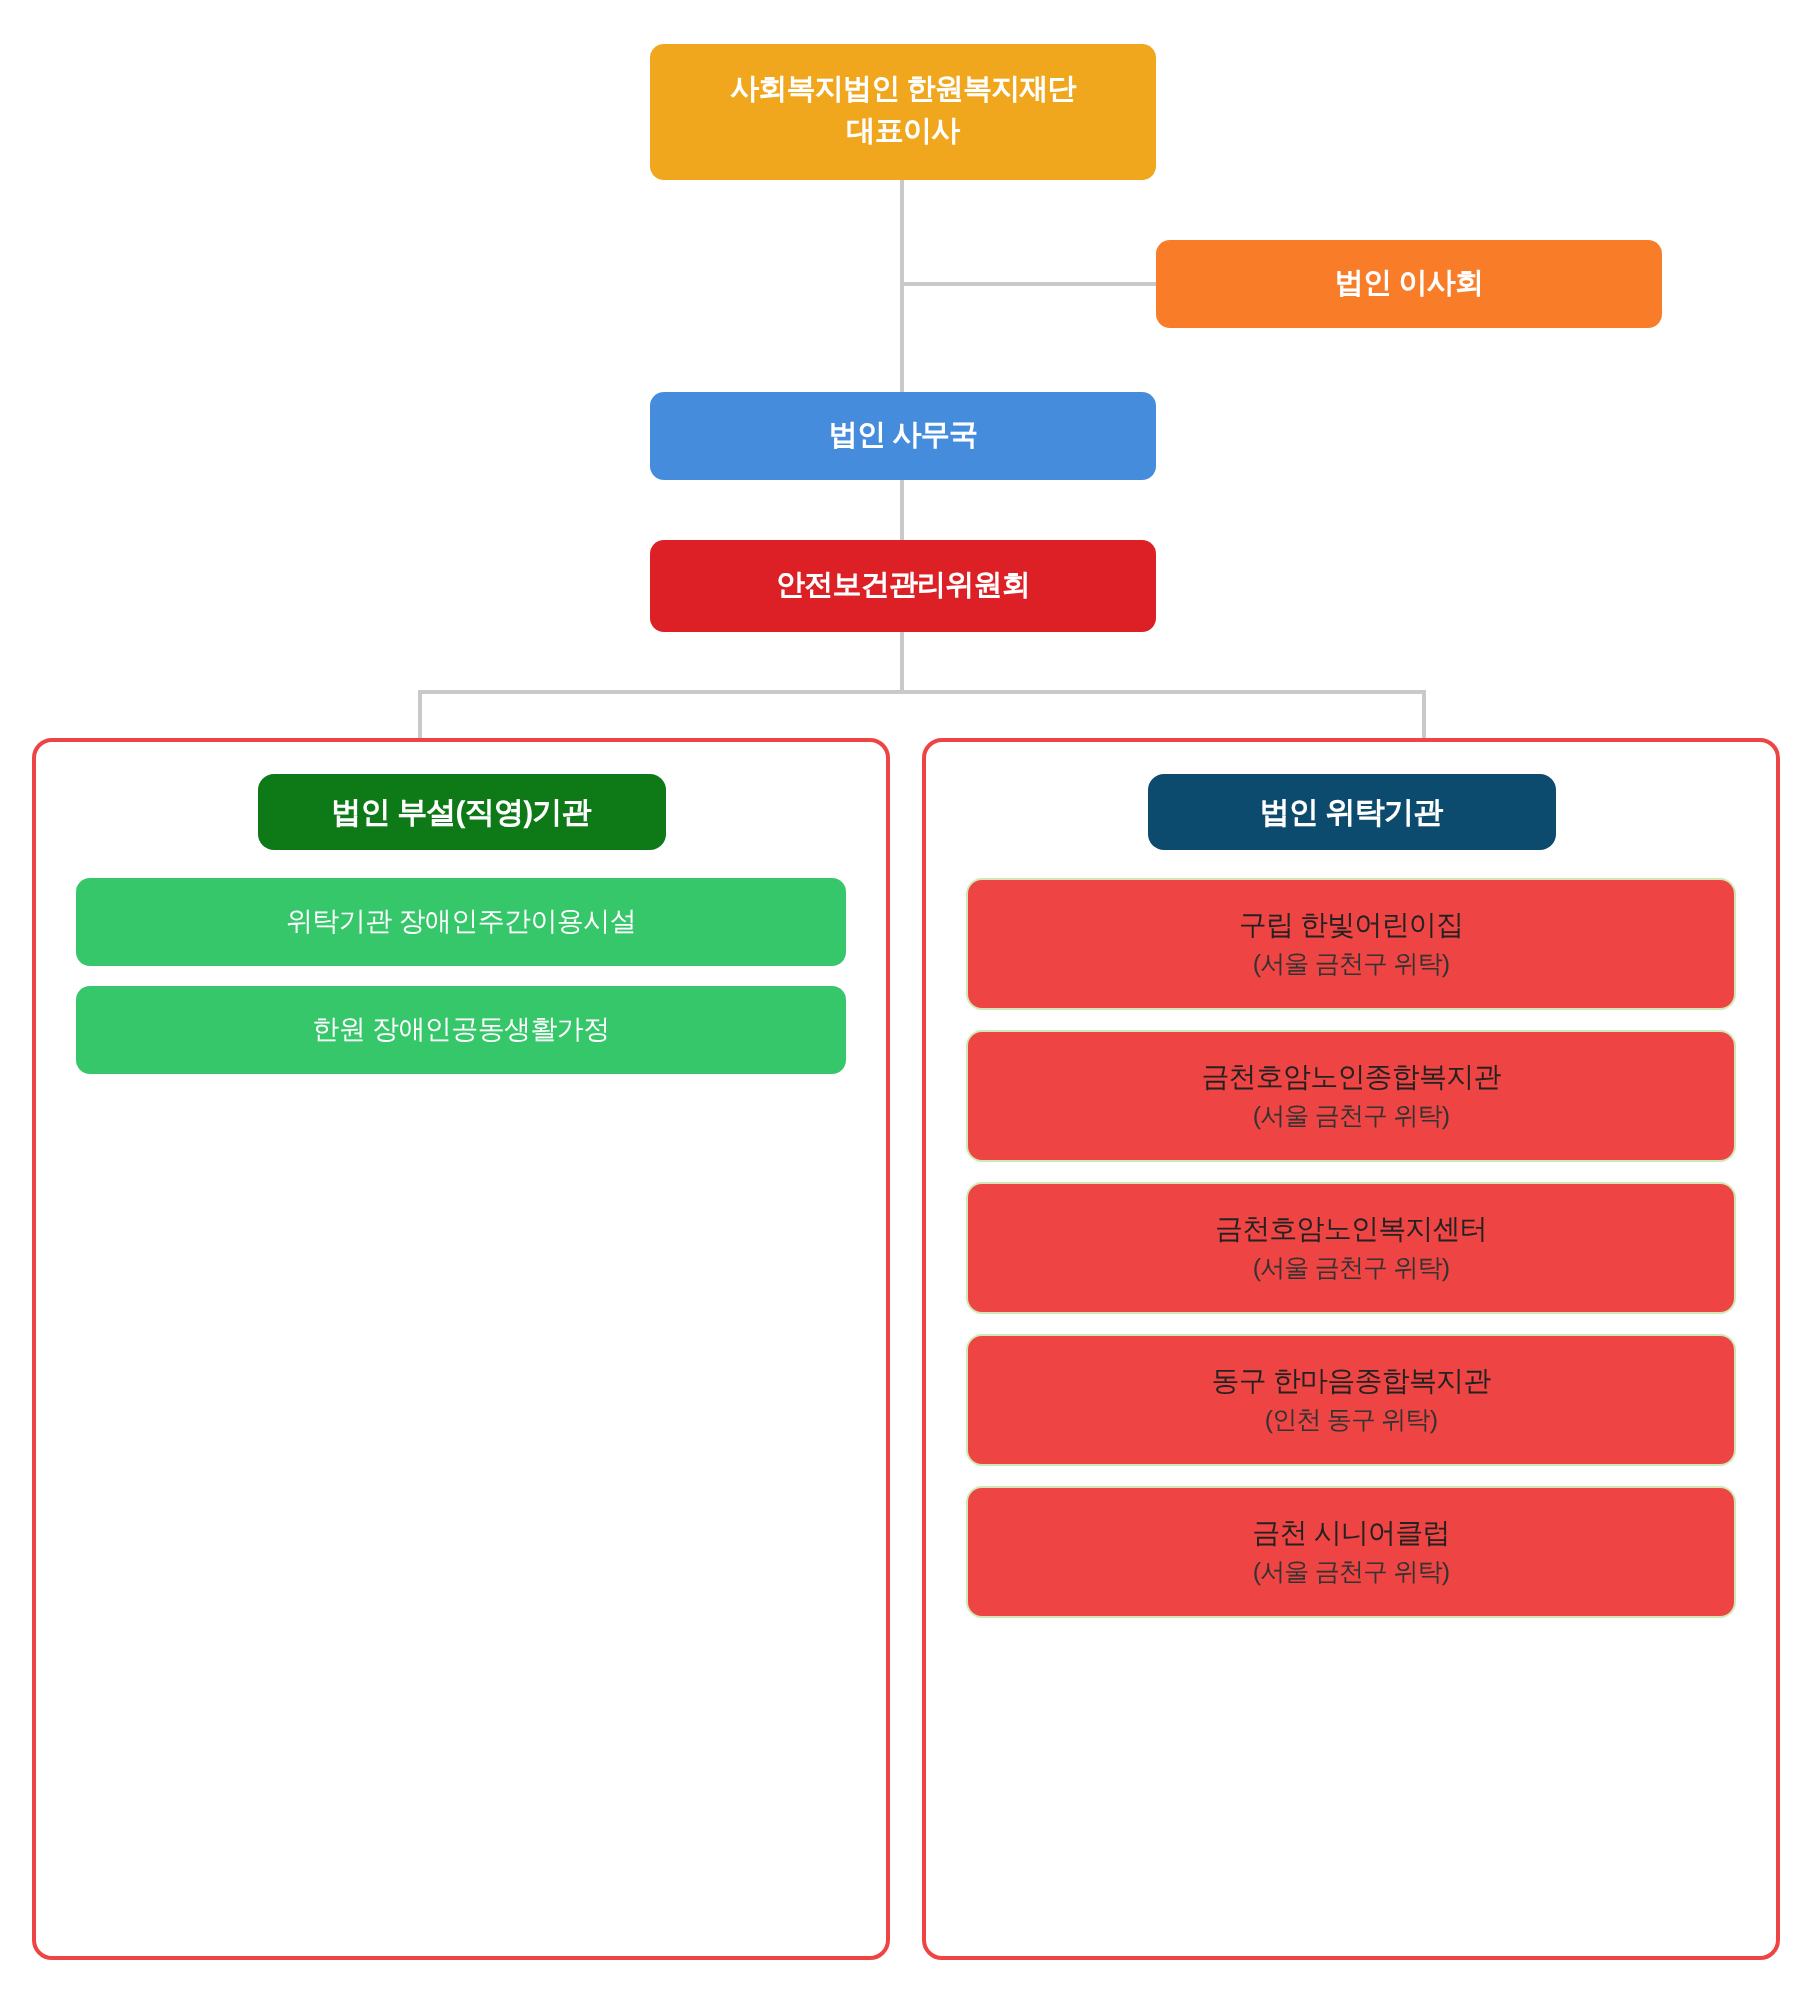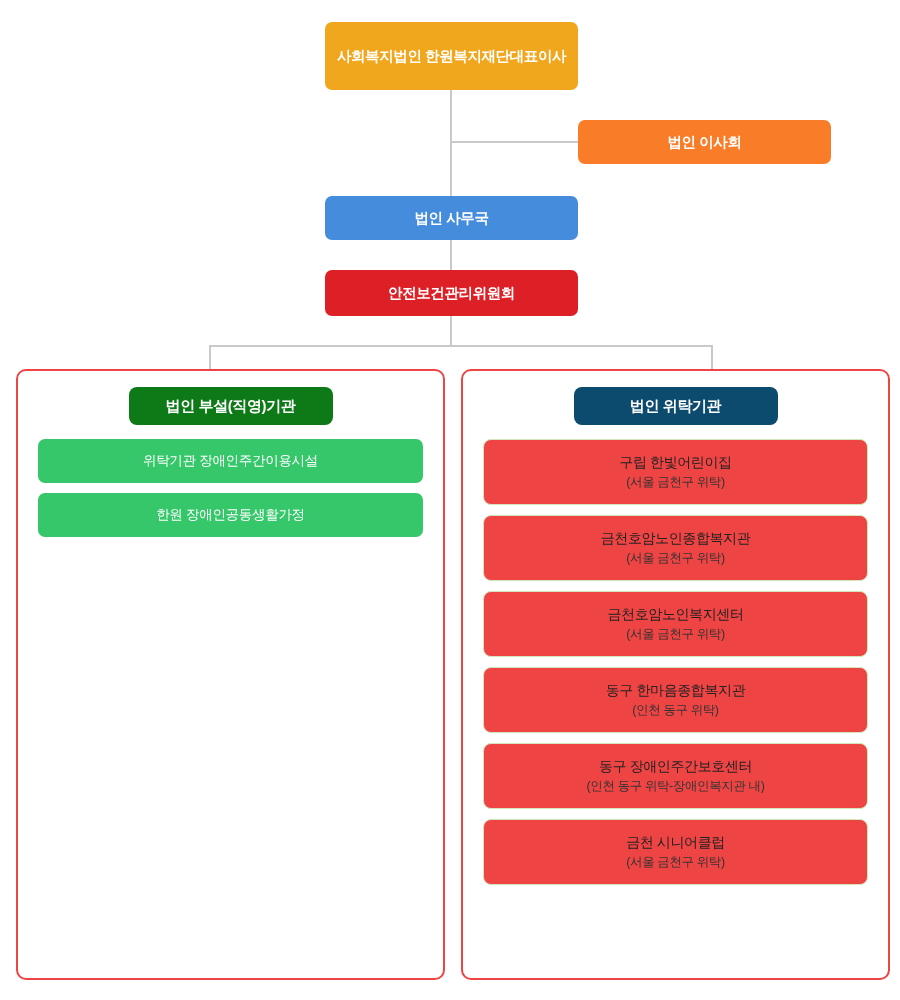--- a/index.html
+++ b/index.html
@@ -29,20 +29,21 @@
   }
   .line-v { width: 2px; }
   .line-h { height: 2px; }
 
   
   .node {
     position: absolute;
     box-sizing: border-box;
     border-radius: 7px;
     display: flex;
+    flex-direction: column;
     align-items: center;
     justify-content: center;
     text-align: center;
     color: #ffffff;
     font-weight: bold;
     line-height: 1.42;
     letter-spacing: -0.4px;
   }
 
   #node-ceo {
@@ -217,23 +218,19 @@
         </div>
         <div class="item-trust">
           <div class="t-name">금천호암노인복지센터</div>
           <div class="t-note">(서울 금천구 위탁)</div>
         </div>
         <div class="item-trust">
           <div class="t-name">동구 한마음종합복지관</div>
           <div class="t-note">(인천 동구 위탁)</div>
         </div>
         <div class="item-trust">
-          <div class="t-name">동구 장애인주간보호센터</div>
-          <div class="t-note">(인천 동구 위탁-장애인복지관 내)</div>
-        </div>
-        <div class="item-trust">
           <div class="t-name">금천 시니어클럽</div>
           <div class="t-note">(서울 금천구 위탁)</div>
         </div>
       </div>
   </div>
 
 </div>
 
 </body></html>

